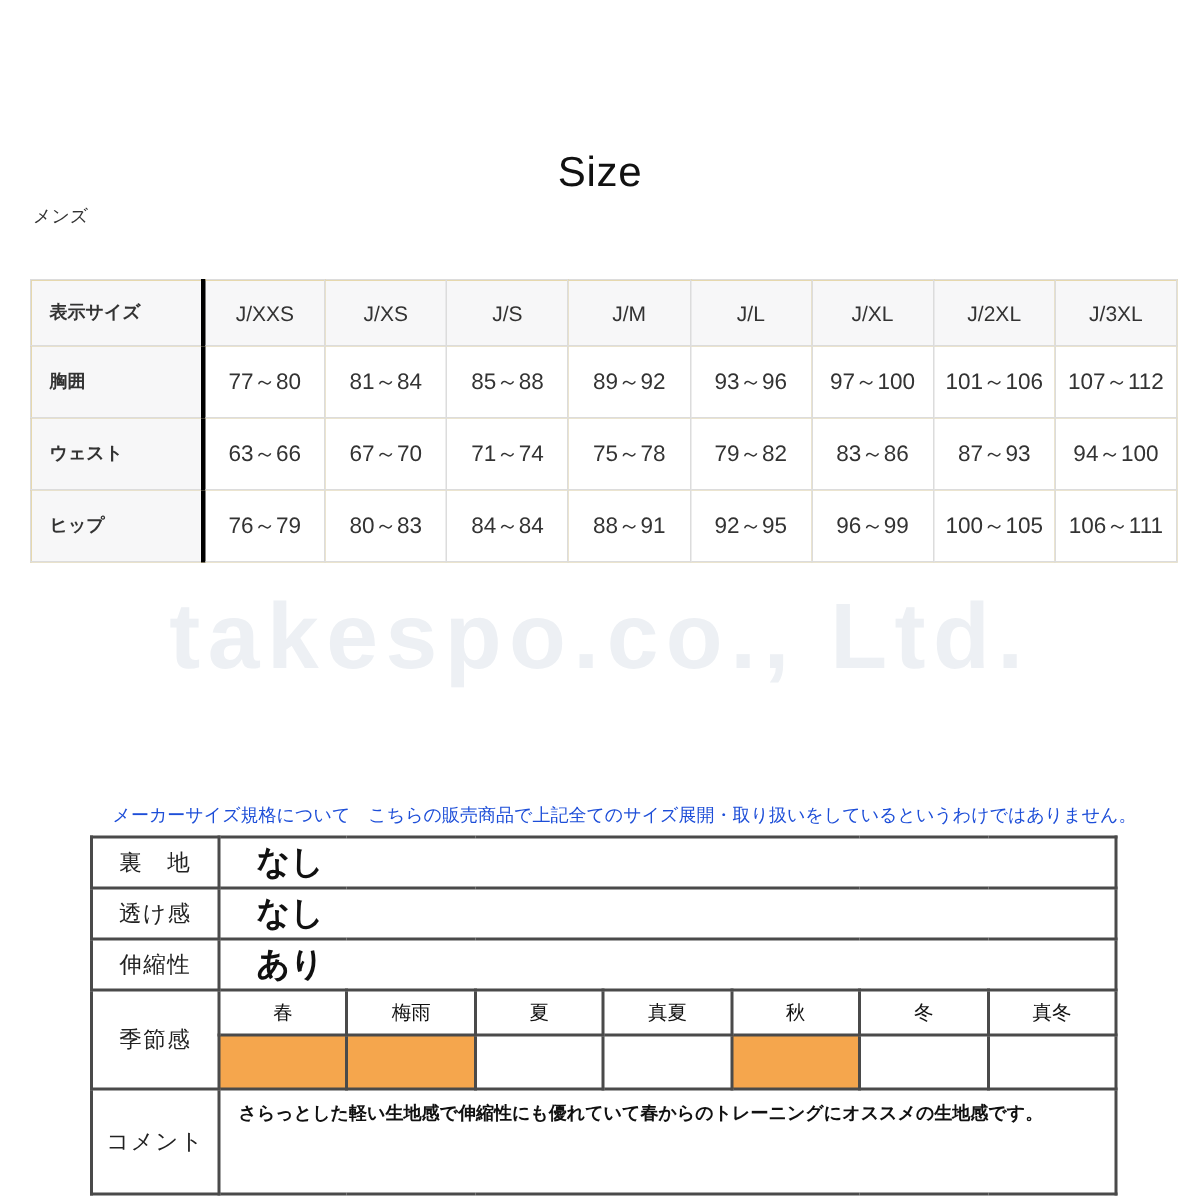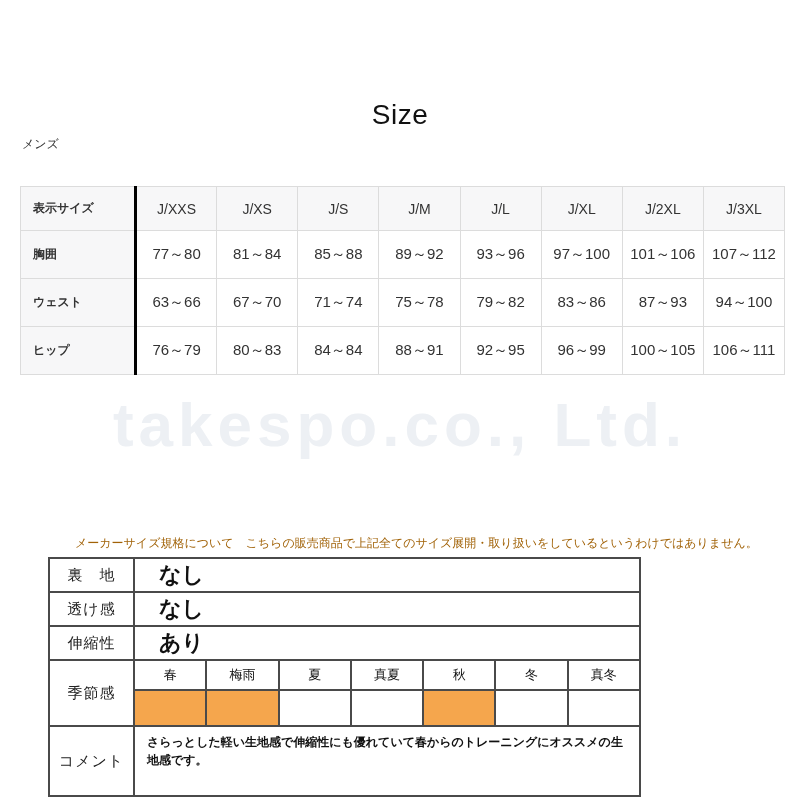--- a/index.html
+++ b/index.html
@@ -21,23 +21,23 @@
   .size-table .corner, .size-table .rowlabel {
       background:#f7f7f8; text-align:left; padding-left:12px; font-size:12px;
       font-weight:bold; color:#333; border-right:3px solid #000; }
   .size-table .colhead { background:#f7f7f8; font-size:14px; text-align:center; }
   .size-table .val { font-size:15px; text-align:center; background:#fff; }
 
   .watermark { position:absolute; top:393px; left:-14px; width:828px; height:64px;
                line-height:64px; font-size:62px; font-weight:bold; letter-spacing:5px;
                color:#edf0f4; white-space:nowrap; text-align:center; }
 
-  .maker-note { position:absolute; top:535px; left:75px; font-size:12px; color:#a16207;text-align:right; }
+  .maker-note { position:absolute; top:535px; left:75px; font-size:12px; color:#1d4ed8;text-align:right; }
 
-  .spec-table { position:absolute; top:557px; left:48px; width:593px;
+  .spec-table { position:absolute; top:557px; left:60px; width:685px;
                 border-collapse:collapse; table-layout:fixed; }
   .spec-table td { border:2px solid #4a4a4a; color:#111; padding:0; }
   .spec-table .spec-label { text-align:center; font-size:15px; color:#222; letter-spacing:1px; }
   .spec-table .attr-row { height:34px; }
   .spec-table .spec-value { font-size:22px; font-weight:bold; padding-left:24px; }
   .spec-table .season-name-row { height:30px; }
   .spec-table .season-name { font-size:13px; text-align:center; }
   .spec-table .season-fill-row { height:36px; }
   .spec-table .comment-row { height:70px; }
   .spec-table .comment-text { font-size:12px; font-weight:bold; padding:6px 12px;

